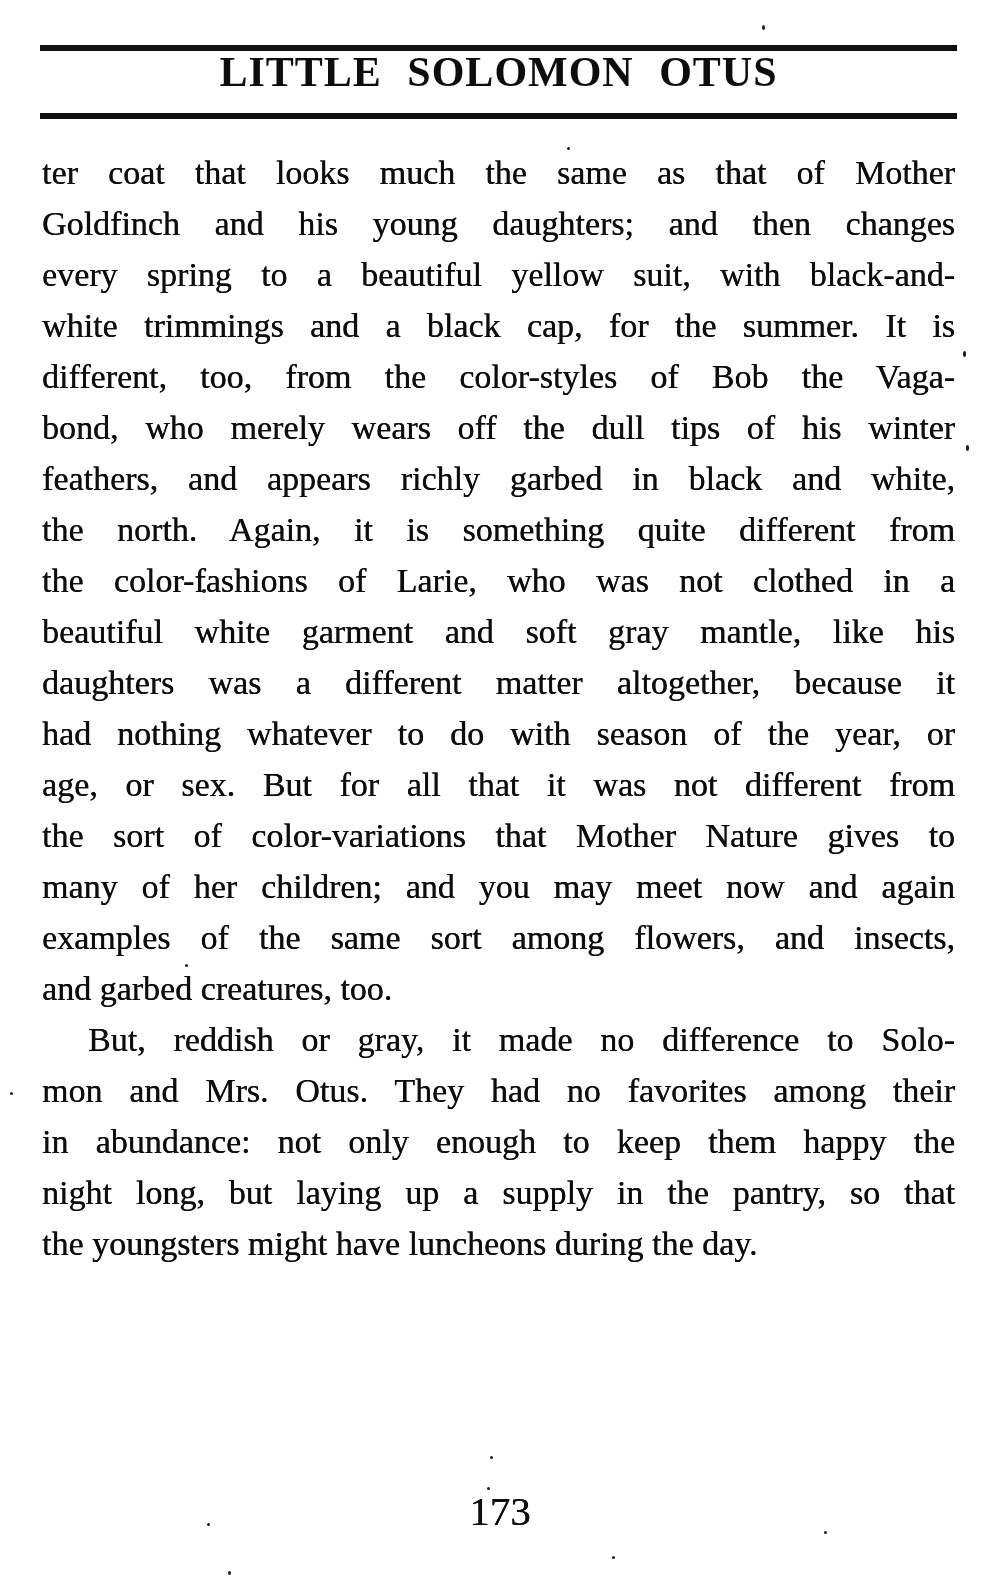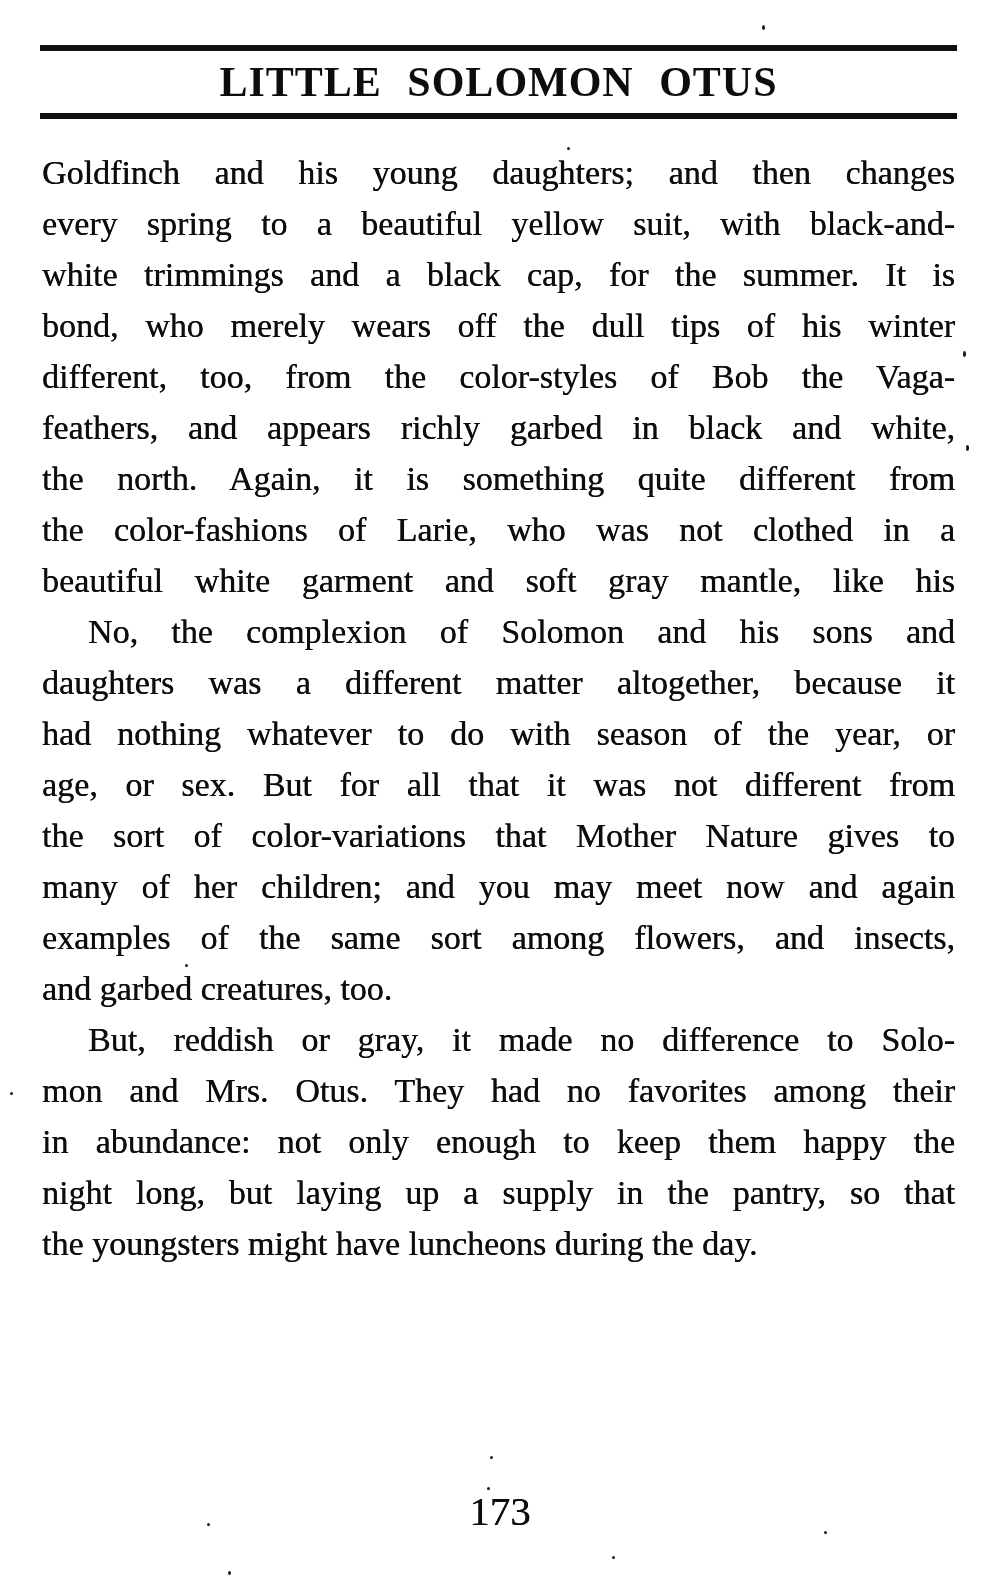--- a/index.html
+++ b/index.html
@@ -17,21 +17,21 @@
     left: 40px;
     width: 917px;
     height: 6px;
     background: #0f0f0f;
   }
   .rule-top { top: 45px; }
   .rule-bottom { top: 113px; }
   .chapter-title {
     position: absolute;
     left: 42px;
-    top: 51px;
+    top: 41px;
     width: 913px;
     height: 64px;
     line-height: 62px;
     text-align: center;
     font-weight: bold;
     font-size: 42px;
     letter-spacing: 1px;
     word-spacing: 14px;
     white-space: nowrap;
   }
@@ -72,33 +72,33 @@
 
 <div class="page">
 
   <div class="rule rule-top"></div>
   <div class="chapter-title">LITTLE SOLOMON OTUS</div>
   <div class="rule rule-bottom"></div>
 
   <div class="textblock">
 
     <div>
+      <div class="line">ter coat that looks much the same as that of Mother</div>
       <div class="line">Goldfinch and his young daughters; and then changes</div>
       <div class="line">every spring to a beautiful yellow suit, with black-and-</div>
       <div class="line">white trimmings and a black cap, for the summer. It is</div>
+      <div class="line">different, too, from the color-styles of Bob the Vaga-</div>
       <div class="line">bond, who merely wears off the dull tips of his winter</div>
-      <div class="line">different, too, from the color-styles of Bob the Vaga-</div>
       <div class="line">feathers, and appears richly garbed in black and white,</div>
       <div class="line">the north. Again, it is something quite different from</div>
       <div class="line">the color-fashions of Larie, who was not clothed in a</div>
       <div class="line">beautiful white garment and soft gray mantle, like his</div>
     </div>
 
     <div>
-      <div class="line indent">No, the complexion of Solomon and his sons and</div>
       <div class="line">daughters was a different matter altogether, because it</div>
       <div class="line">had nothing whatever to do with season of the year, or</div>
       <div class="line">age, or sex. But for all that it was not different from</div>
       <div class="line">the sort of color-variations that Mother Nature gives to</div>
       <div class="line">many of her children; and you may meet now and again</div>
       <div class="line">examples of the same sort among flowers, and insects,</div>
       <div class="line para-end">and garbed creatures, too.</div>
     </div>
 
     <div>

